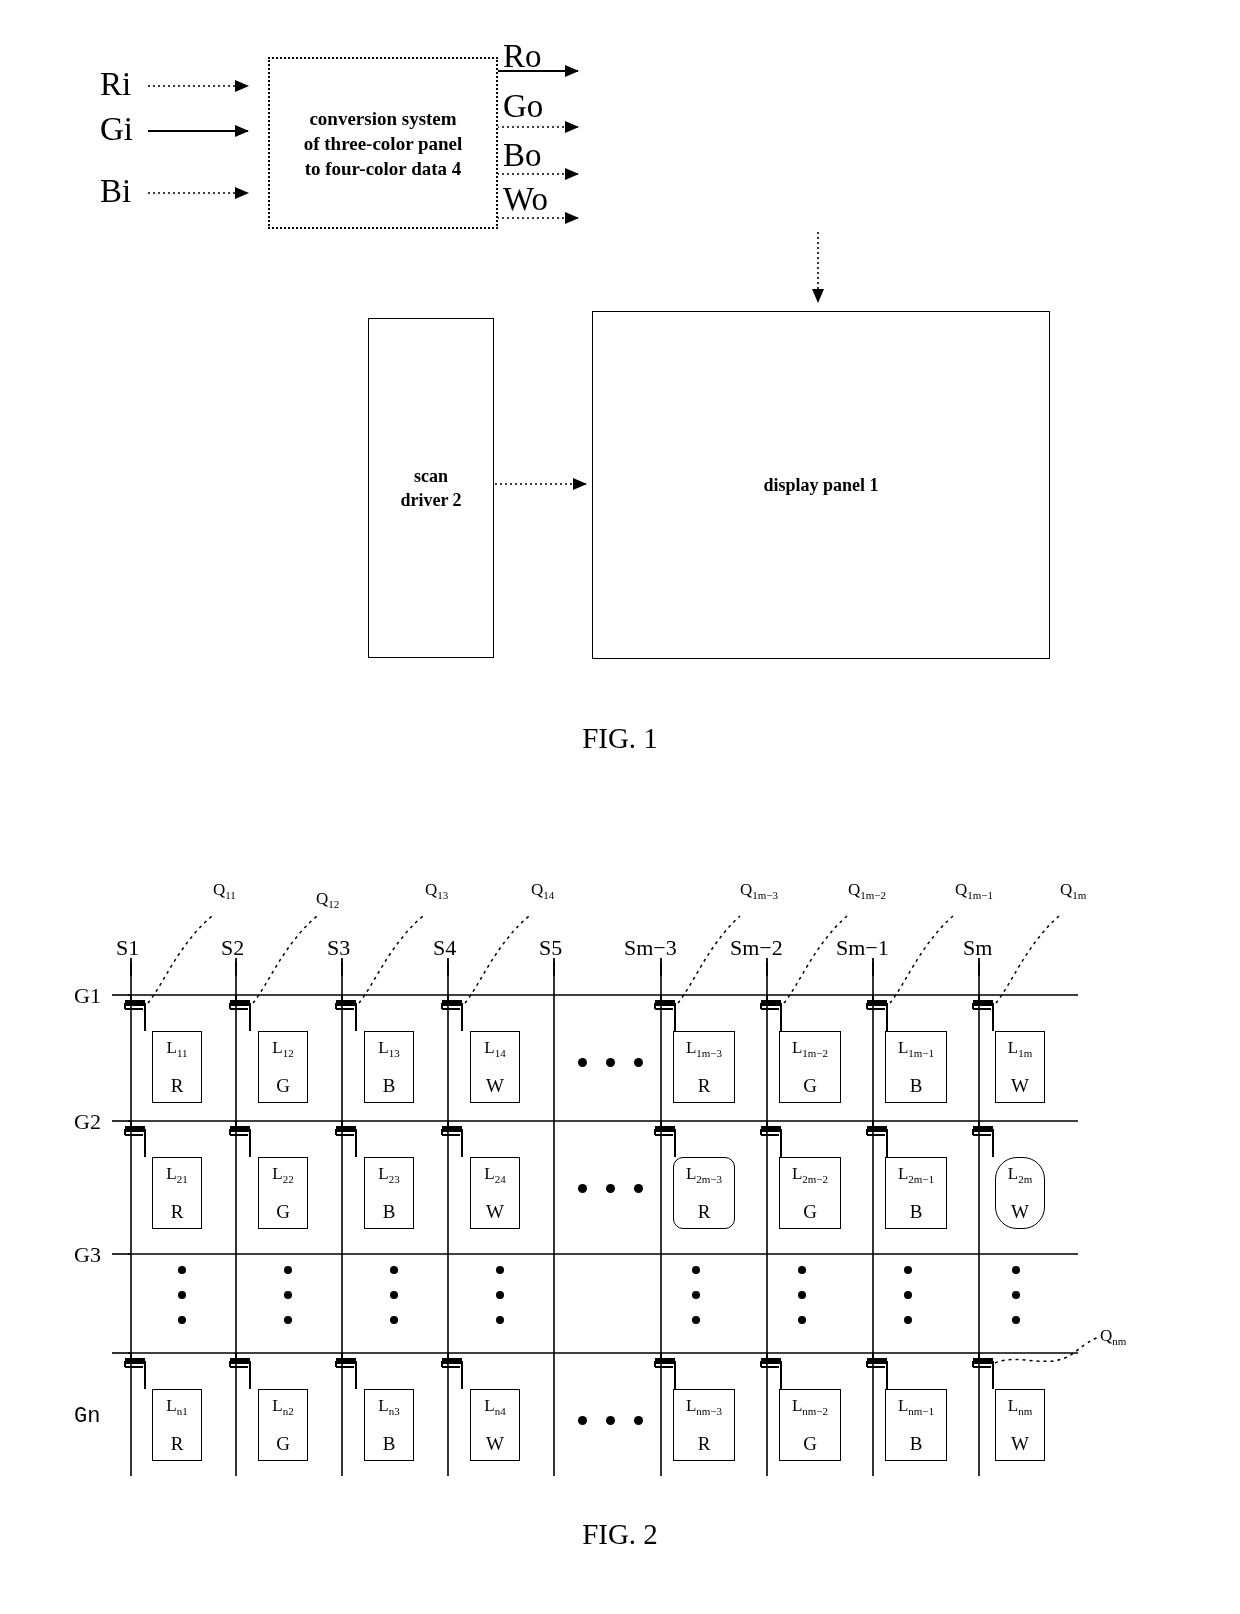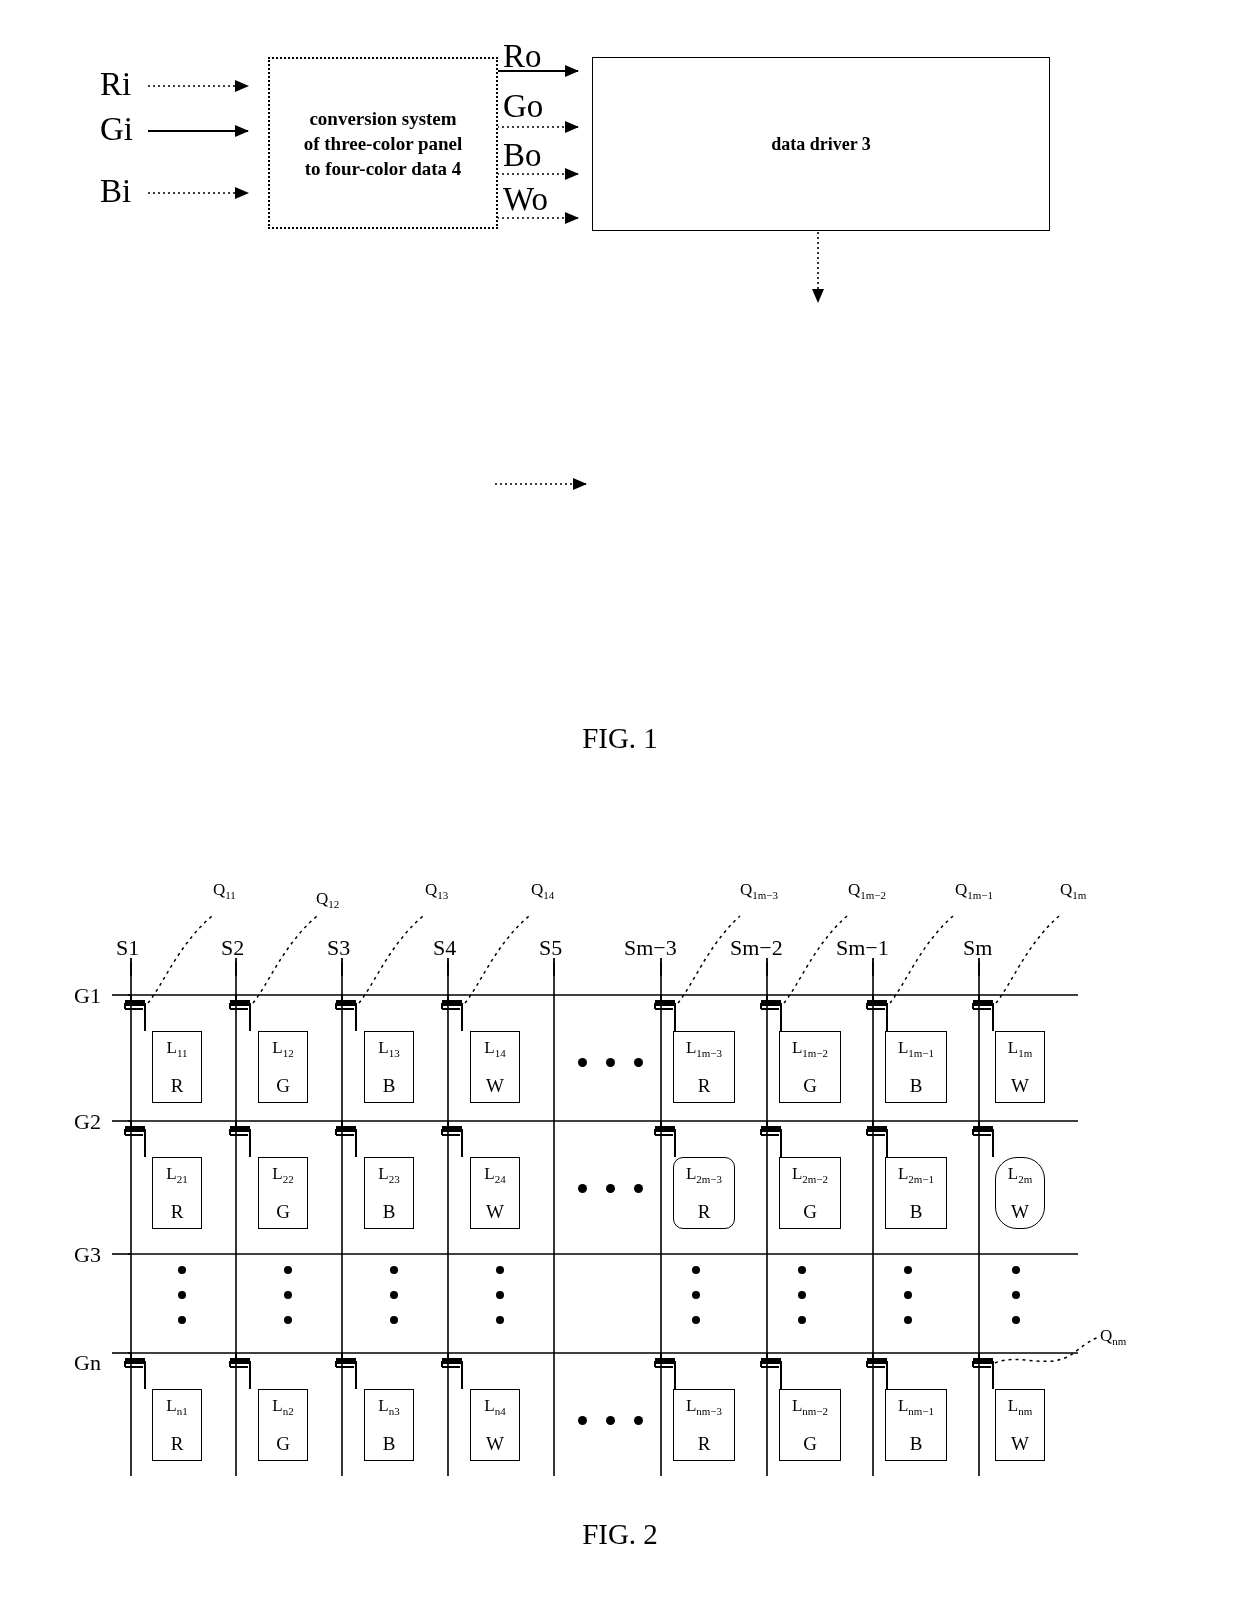--- a/index.html
+++ b/index.html
@@ -343,25 +343,31 @@
       <div>of three-color panel</div>
       <div>to four-color data 4</div>
     </div>
   </div>
 
   <div class="txt out-label" style="left:503px;top:38px;">Ro</div>
   <div class="txt out-label" style="left:503px;top:88px;">Go</div>
   <div class="txt out-label" style="left:503px;top:137px;">Bo</div>
   <div class="txt out-label" style="left:503px;top:181px;">Wo</div>
 
-  <div class="box solid" style="left:592px;top:57px;width:458px;height:174px;">
-    <div class="inner biglabel">data driver 3</div>
-  </div>
-
-
+
+  <div class="box solid" style="left:368px;top:318px;width:126px;height:340px;">
+    <div class="inner biglabel">
+      <div>scan</div>
+      <div>driver 2</div>
+    </div>
+  </div>
+
+  <div class="box solid" style="left:592px;top:311px;width:458px;height:348px;">
+    <div class="inner biglabel">display panel 1</div>
+  </div>
 
   <div class="txt figcap" style="left:0px;top:722px;width:1240px;">FIG. 1</div>
 
   <div class="txt q-label" style="left:213px;top:880px;">Q<sub>11</sub></div>
   <div class="txt q-label" style="left:316px;top:880px;margin-top:9px;">Q<sub>12</sub></div>
   <div class="txt q-label" style="left:425px;top:880px;font-family:Liberation Serif, serif;">Q<sub>13</sub></div>
   <div class="txt q-label" style="left:531px;top:880px;">Q<sub>14</sub></div>
   <div class="txt q-label" style="left:740px;top:880px;">Q<sub>1m−3</sub></div>
   <div class="txt q-label" style="left:848px;top:880px;">Q<sub>1m−2</sub></div>
   <div class="txt q-label" style="left:955px;top:880px;">Q<sub>1m−1</sub></div>
@@ -375,21 +381,21 @@
   <div class="txt gs-label" style="left:433px;top:935px;">S4</div>
   <div class="txt gs-label" style="left:539px;top:935px;">S5</div>
   <div class="txt gs-label" style="left:624px;top:935px;">Sm−3</div>
   <div class="txt gs-label" style="left:730px;top:935px;">Sm−2</div>
   <div class="txt gs-label" style="left:836px;top:935px;">Sm−1</div>
   <div class="txt gs-label" style="left:963px;top:935px;">Sm</div>
 
   <div class="txt gs-label" style="left:74px;top:983px;">G1</div>
   <div class="txt gs-label" style="left:74px;top:1109px;">G2</div>
   <div class="txt gs-label" style="left:74px;top:1242px;">G3</div>
-  <div class="txt gs-label" style="left:74px;top:1350px;">Gn</div>
+  <div class="txt gs-label" style="left:74px;top:1404px;font-family:Liberation Mono, monospace;">Gn</div>
 
   <div class="pcell" style="left:152px;top:1031px;width:50px;height:72px;">
     <div class="lt cell-l">L<sub>11</sub></div>
     <div class="ct cell-c">R</div>
   </div>
   <div class="pcell" style="left:258px;top:1031px;width:50px;height:72px;">
     <div class="lt cell-l">L<sub>12</sub></div>
     <div class="ct cell-c">G</div>
   </div>
   <div class="pcell" style="left:364px;top:1031px;width:50px;height:72px;">

